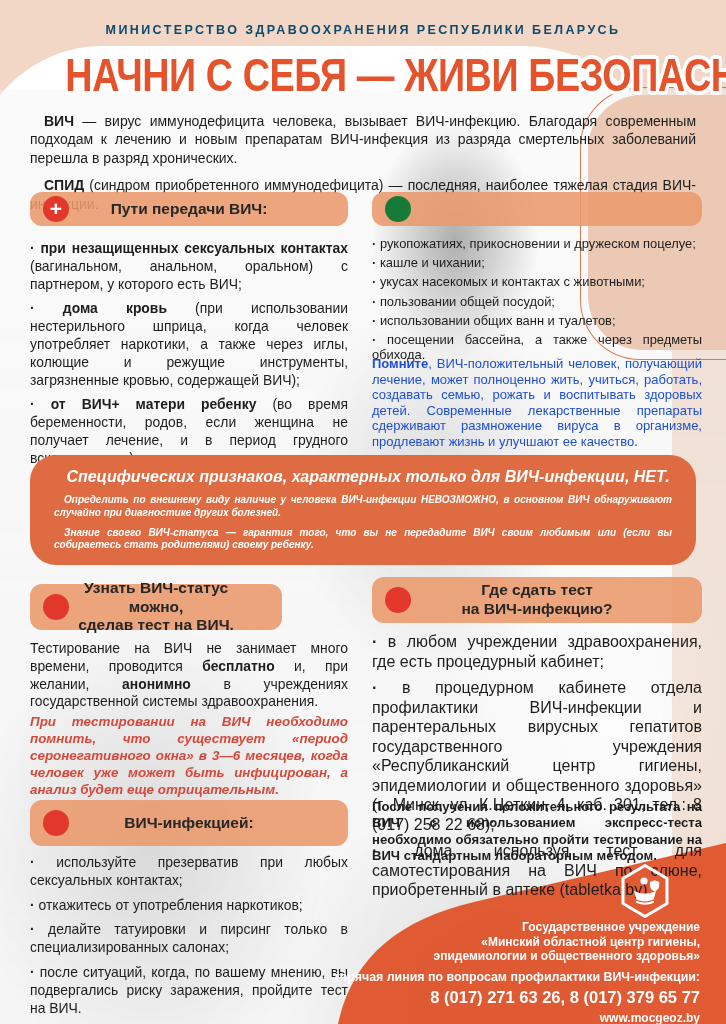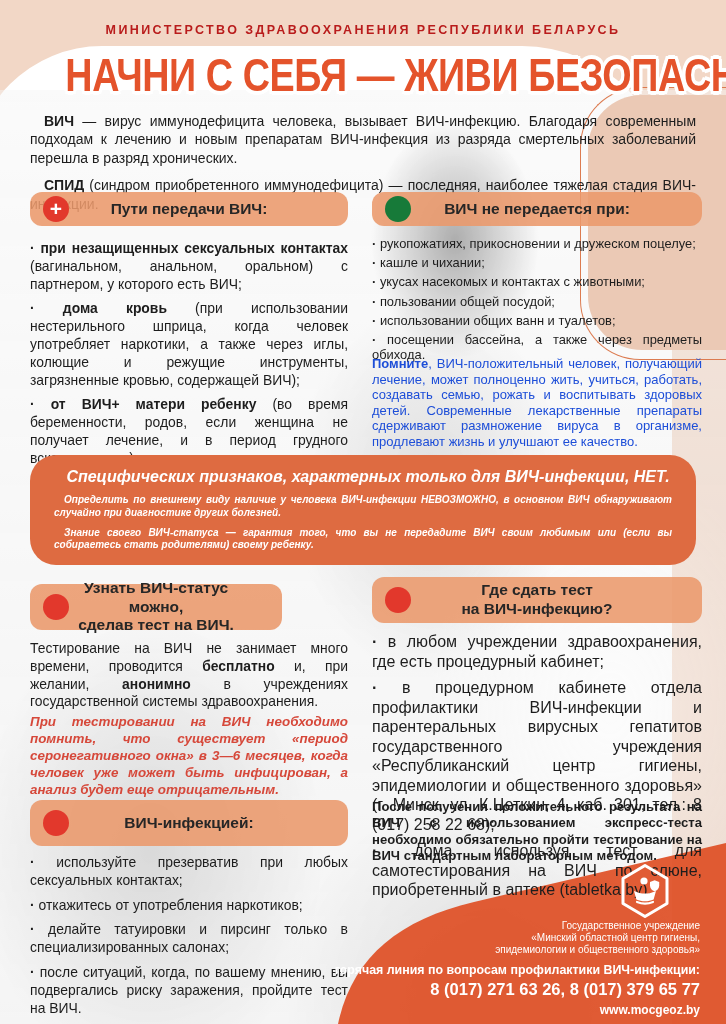--- a/index.html
+++ b/index.html
@@ -29,21 +29,21 @@
     position:absolute;left:580px;top:87px;width:170px;height:271px;
     border:1.6px solid #DC7B50;border-right:none;border-radius:60px 0 0 60px;
   }
   .side-panel{
     position:absolute;left:588px;top:95px;width:150px;height:255px;
     background:#EBC9B5;border-radius:54px 0 0 54px;
   }
   
   .ministry{
     position:absolute;left:0;right:0;top:23px;text-align:center;
-    font-size:12.5px;font-weight:600;letter-spacing:2.4px;color:#b91c1c;
+    font-size:12.5px;font-weight:600;letter-spacing:2.4px;color:#0c4a6e;
   }
   .title{
     position:absolute;left:0;right:0;top:48px;text-align:center;
     font-size:46px;font-weight:800;color:#E4532B;letter-spacing:-0.5px;
     transform:scaleX(0.82);transform-origin:50% 50%;white-space:nowrap;
     text-shadow:
       -3px -3px 0 #fff, 3px -3px 0 #fff, -3px 3px 0 #fff, 3px 3px 0 #fff,
       0 -4px 0 #fff, 0 4px 0 #fff, -4px 0 0 #fff, 4px 0 0 #fff;
   }
   .intro{position:absolute;left:30px;width:666px;top:112px;font-size:14px;line-height:1.32;}
@@ -82,21 +82,21 @@
     background:#DE6B41;border-radius:26px;padding:12px 24px 13px;
     color:#fff;font-weight:800;font-style:italic;
   }
   .banner .b1{margin:0 0 7px;text-align:center;font-size:16px;line-height:1.25;}
   .banner p{margin:0 0 7px;font-size:10px;line-height:1.28;text-align:justify;text-indent:10px;}
   .banner p:last-child{margin-bottom:0;}
   
   .footer-shape{position:absolute;left:0;top:0;width:726px;height:1024px;pointer-events:none;}
   .emblem{position:absolute;left:620px;top:863px;width:50px;height:56px;}
   .footer-text{position:absolute;right:26px;top:920px;text-align:right;color:#fff;}
-  .footer-text .org{font-size:10px;line-height:1.22;font-weight:400;}
+  .footer-text .org{font-size:12px;line-height:1.22;font-weight:700;}
   .footer-text .hotline{font-size:12.4px;line-height:1.2;margin-top:6px;font-weight:600;}
   .footer-text .phones{font-size:16.5px;line-height:1.2;margin-top:3px;font-weight:800;}
   .footer-text .site{font-size:12px;line-height:1.2;margin-top:3px;font-weight:600;}
 </style>
 </head>
 <body>
 
 <div class="poster">
 
   <div class="white-bg"></div>
@@ -123,21 +123,20 @@
     <span>Пути передачи ВИЧ:</span>
   </div>
   <div class="block bullets t14" style="left:30px;top:240px;width:318px;">
     <p><b>при незащищенных сексуальных контактах</b><span> (вагинальном, анальном, оральном) с партнером, у которого есть ВИЧ;</span></p>
     <p><b>дома кровь</b><span> (при использовании нестерильного шприца, когда человек употребляет наркотики, а также через иглы, колющие и режущие инструменты, загрязненные кровью, содержащей ВИЧ);</span></p>
     <p><b>от ВИЧ+ матери ребенку</b><span> (во время беременности, родов, если женщина не получает лечение, и в период грудного вскармливания).</span></p>
   </div>
 
   <div class="card-header" style="left:372px;top:192px;width:330px;height:34px;">
     <span class="dot dot-green"></span>
-    <span>ВИЧ не передается при:</span>
   </div>
   <div class="block bullets t13" style="left:372px;top:236px;width:330px;">
     <p>рукопожатиях, прикосновении и дружеском поцелуе;</p>
     <p>кашле и чихании;</p>
     <p>укусах насекомых и контактах с животными;</p>
     <p>пользовании общей посудой;</p>
     <p>использовании общих ванн и туалетов;</p>
     <p>посещении бассейна, а также через предметы обихода.</p>
   </div>
   <div class="block note redtext" style="left:372px;top:356px;width:330px;">

